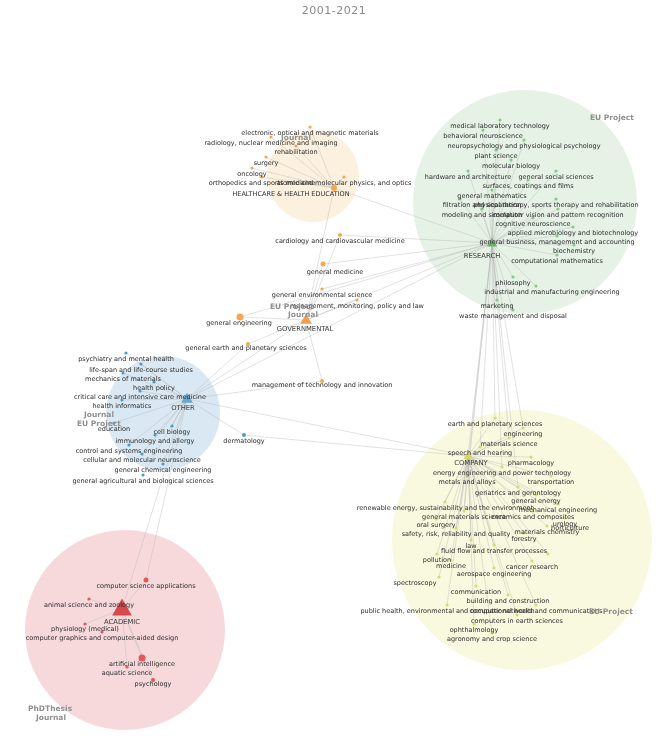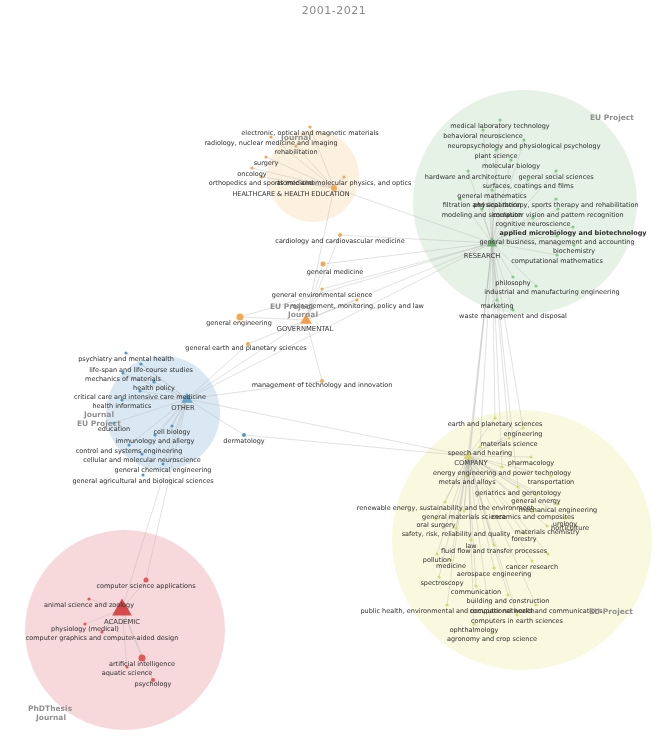--- a/index.html
+++ b/index.html
@@ -247,21 +247,21 @@
       <div class="lbl" style="left: 511px; top: 166px;">molecular biology</div>
       <div class="lbl" style="left: 468px; top: 177px;">hardware and architecture</div>
       <div class="lbl" style="left: 556px; top: 177px;">general social sciences</div>
       <div class="lbl" style="left: 528px; top: 186px;">surfaces, coatings and films</div>
       <div class="lbl" style="left: 492px; top: 196px;">general mathematics</div>
       <div class="lbl" style="left: 460px; top: 205px; padding-left: 44px;">filtration and separation</div>
       <div class="lbl" style="left: 556px; top: 205px;">physical therapy, sports therapy and rehabilitation</div>
       <div class="lbl" style="left: 482px; top: 215px;">modeling and simulation</div>
       <div class="lbl" style="left: 558px; top: 215px;">computer vision and pattern recognition</div>
       <div class="lbl" style="left: 533px; top: 224px;">cognitive neuroscience</div>
-      <div class="lbl" style="left: 573px; top: 233px; font-weight: bold;">applied microbiology and biotechnology</div>
+      <div class="lbl" style="left: 573px; top: 233px;">applied microbiology and biotechnology</div>
       <div class="lbl" style="left: 557px; top: 242px;">general business, management and accounting</div>
       <div class="lbl" style="left: 574px; top: 251px;">biochemistry</div>
       <div class="lbl" style="left: 557px; top: 261px;">computational mathematics</div>
       <div class="lbl" style="left: 513px; top: 283px;">philosophy</div>
       <div class="lbl" style="left: 536px; top: 292px; padding-left: 32px;">industrial and manufacturing engineering</div>
       <div class="lbl" style="left: 497px; top: 306px;">marketing</div>
       <div class="lbl" style="left: 513px; top: 316px;">waste management and disposal</div>
       <div class="lbl" style="left: 310px; top: 133px;">electronic, optical and magnetic materials</div>
       <div class="lbl" style="left: 271px; top: 143px;">radiology, nuclear medicine and imaging</div>
       <div class="lbl" style="left: 296px; top: 152px;">rehabilitation</div>
@@ -317,21 +317,21 @@
       <div class="lbl" style="left: 456px; top: 534px;">safety, risk, reliability and quality</div>
       <div class="lbl" style="left: 547px; top: 532px;">materials chemistry</div>
       <div class="lbl" style="left: 524px; top: 539px;">forestry</div>
       <div class="lbl" style="left: 471px; top: 546px;">law</div>
       <div class="lbl" style="left: 494px; top: 551px;">fluid flow and transfer processes</div>
       <div class="lbl" style="left: 437px; top: 560px;">pollution</div>
       <div class="lbl" style="left: 548px; top: 528px; margin-left: 22px;">horticulture</div>
       <div class="lbl" style="left: 451px; top: 566px;">medicine</div>
       <div class="lbl" style="left: 532px; top: 567px;">cancer research</div>
       <div class="lbl" style="left: 494px; top: 574px;">aerospace engineering</div>
-      <div class="lbl" style="left: 442px; top: 583px;">spectroscopy</div>
+      <div class="lbl" style="left: 415px; top: 583px;">spectroscopy</div>
       <div class="lbl" style="left: 476px; top: 592px;">communication</div>
       <div class="lbl" style="left: 508px; top: 601px;">building and construction</div>
       <div class="lbl" style="left: 424px; top: 611px; padding-left: 47px;">public health, environmental and occupational health</div>
       <div class="lbl" style="left: 536px; top: 611px;">computer networks and communications</div>
       <div class="lbl" style="left: 517px; top: 621px;">computers in earth sciences</div>
       <div class="lbl" style="left: 474px; top: 630px;">ophthalmology</div>
       <div class="lbl" style="left: 492px; top: 639px;">agronomy and crop science</div>
       <div class="lbl hub-lbl" style="left: 482px; top: 256px;">RESEARCH</div>
       <div class="lbl hub-lbl" style="left: 305px; top: 329px;">GOVERNMENTAL</div>
       <div class="lbl hub-lbl" style="left: 183px; top: 408px;">OTHER</div>

